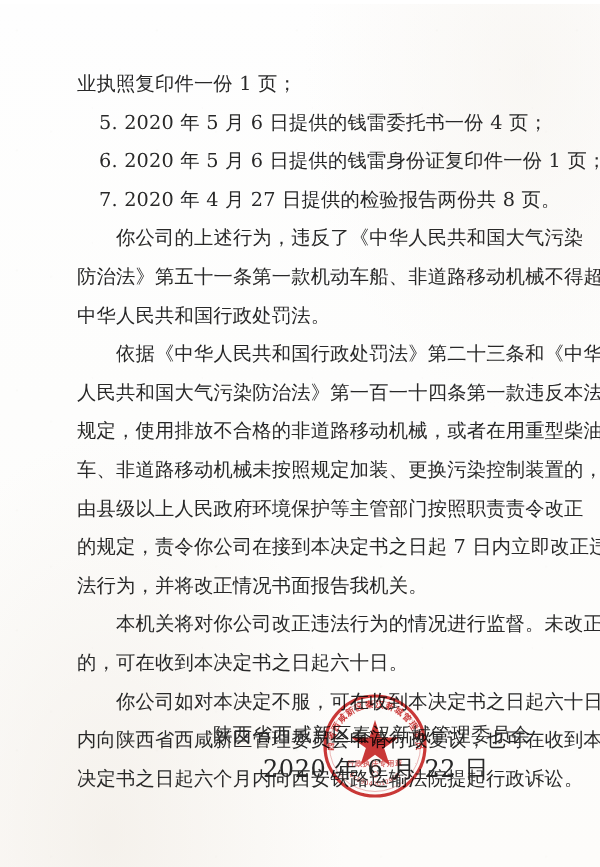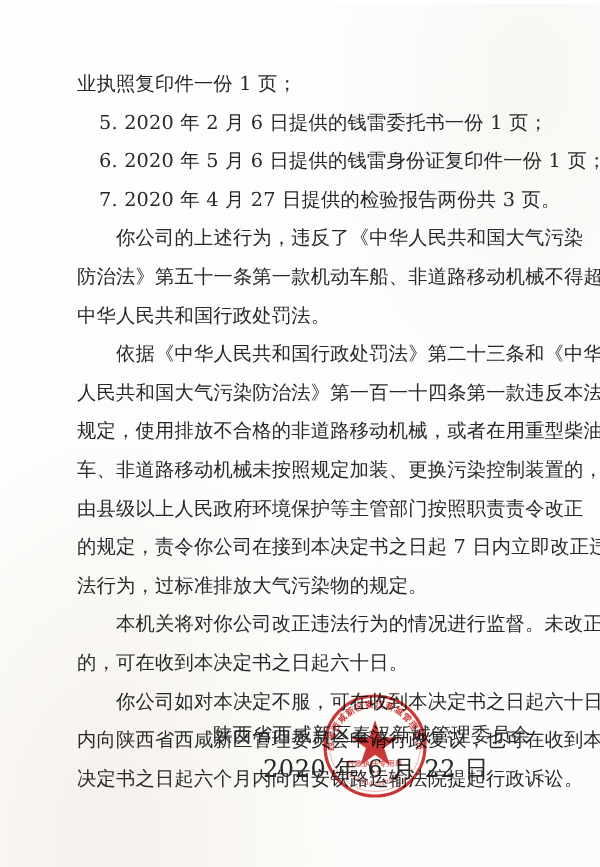--- a/index.html
+++ b/index.html
@@ -128,33 +128,33 @@
     background-size: 140px 120px, 190px 160px, 110px 135px, 165px 145px;
   }
 </style>
 </head>
 <body>
 
 <div id="page">
 
   <div id="body-text">
       <div class="line">业执照复印件一份 1 页；</div>
-      <div class="line indent-1">5. 2020 年 2 月 6 日提供的钱雷委托书一份 1 页；</div>
+      <div class="line indent-1">5. 2020 年 5 月 6 日提供的钱雷委托书一份 4 页；</div>
       <div class="line indent-1">6. 2020 年 5 月 6 日提供的钱雷身份证复印件一份 1 页；</div>
-      <div class="line indent-1">7. 2020 年 4 月 27 日提供的检验报告两份共 3 页。</div>
+      <div class="line indent-1">7. 2020 年 4 月 27 日提供的检验报告两份共 8 页。</div>
       <div class="line indent-2">你公司的上述行为，违反了《中华人民共和国大气污染</div>
       <div class="line justify"><span>防</span><span>治</span><span>法</span><span>》</span><span>第</span><span>五</span><span>十</span><span>一</span><span>条</span><span>第</span><span>一</span><span>款</span><span>机</span><span>动</span><span>车</span><span>船</span><span>、</span><span>非</span><span>道</span><span>路</span><span>移</span><span>动</span><span>机</span><span>械</span><span>不</span><span>得</span><span>超</span></div>
       <div class="line">中华人民共和国行政处罚法。</div>
       <div class="line indent-2">依据《中华人民共和国行政处罚法》第二十三条和《中华</div>
       <div class="line justify"><span>人</span><span>民</span><span>共</span><span>和</span><span>国</span><span>大</span><span>气</span><span>污</span><span>染</span><span>防</span><span>治</span><span>法</span><span>》</span><span>第</span><span>一</span><span>百</span><span>一</span><span>十</span><span>四</span><span>条</span><span>第</span><span>一</span><span>款</span><span>违</span><span>反</span><span>本</span><span>法</span></div>
       <div class="line justify"><span>规</span><span>定</span><span>，</span><span>使</span><span>用</span><span>排</span><span>放</span><span>不</span><span>合</span><span>格</span><span>的</span><span>非</span><span>道</span><span>路</span><span>移</span><span>动</span><span>机</span><span>械</span><span>，</span><span>或</span><span>者</span><span>在</span><span>用</span><span>重</span><span>型</span><span>柴</span><span>油</span></div>
       <div class="line justify"><span>车</span><span>、</span><span>非</span><span>道</span><span>路</span><span>移</span><span>动</span><span>机</span><span>械</span><span>未</span><span>按</span><span>照</span><span>规</span><span>定</span><span>加</span><span>装</span><span>、</span><span>更</span><span>换</span><span>污</span><span>染</span><span>控</span><span>制</span><span>装</span><span>置</span><span>的</span><span>，</span></div>
       <div class="line justify"><span>由</span><span>县</span><span>级</span><span>以</span><span>上</span><span>人</span><span>民</span><span>政</span><span>府</span><span>环</span><span>境</span><span>保</span><span>护</span><span>等</span><span>主</span><span>管</span><span>部</span><span>门</span><span>按</span><span>照</span><span>职</span><span>责</span><span>责</span><span>令</span><span>改</span><span>正</span></div>
       <div class="line justify"><span>的</span><span>规</span><span>定</span><span>，</span><span>责</span><span>令</span><span>你</span><span>公</span><span>司</span><span>在</span><span>接</span><span>到</span><span>本</span><span>决</span><span>定</span><span>书</span><span>之</span><span>日</span><span>起</span><span> </span><span>7</span><span> </span><span>日</span><span>内</span><span>立</span><span>即</span><span>改</span><span>正</span><span>违</span></div>
-      <div class="line">法行为，过标准排放大气污染物的规定。</div>
+      <div class="line">法行为，并将改正情况书面报告我机关。</div>
       <div class="line indent-2">本机关将对你公司改正违法行为的情况进行监督。未改正</div>
       <div class="line">的，可在收到本决定书之日起六十日。</div>
       <div class="line indent-2">你公司如对本决定不服，可在收到本决定书之日起六十日</div>
       <div class="line justify"><span>内</span><span>向</span><span>陕</span><span>西</span><span>省</span><span>西</span><span>咸</span><span>新</span><span>区</span><span>管</span><span>理</span><span>委</span><span>员</span><span>会</span><span>申</span><span>请</span><span>行</span><span>政</span><span>复</span><span>议</span><span>，</span><span>也</span><span>可</span><span>在</span><span>收</span><span>到</span><span>本</span></div>
       <div class="line">决定书之日起六个月内向西安铁路运输法院提起行政诉讼。</div>
     </div>
 
   <div id="signature-block">
     <div id="agency-line">陕西省西咸新区秦汉新城管理委员会</div>
     <div id="date-line">2020 年 6 月 22 日</div>

